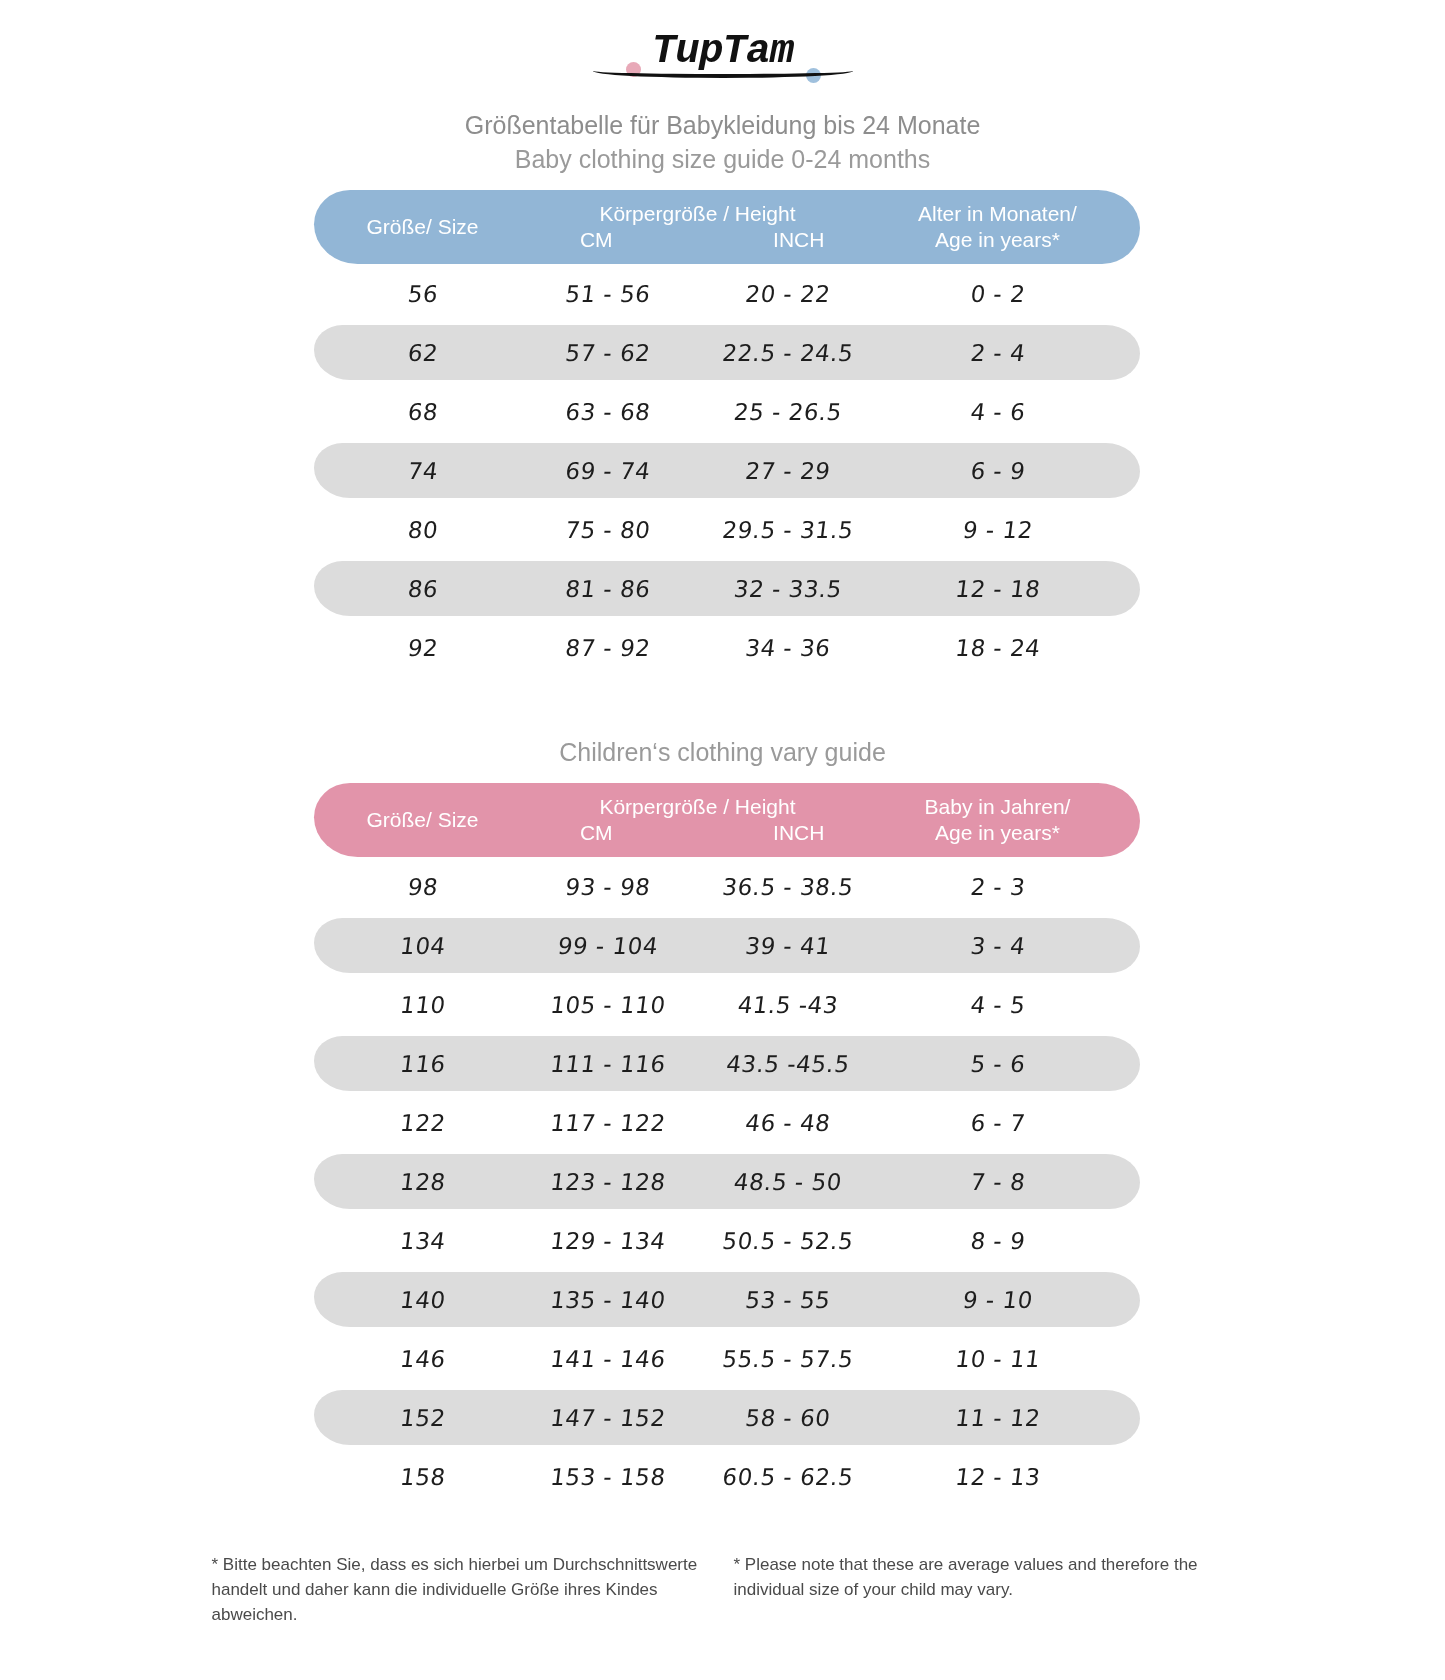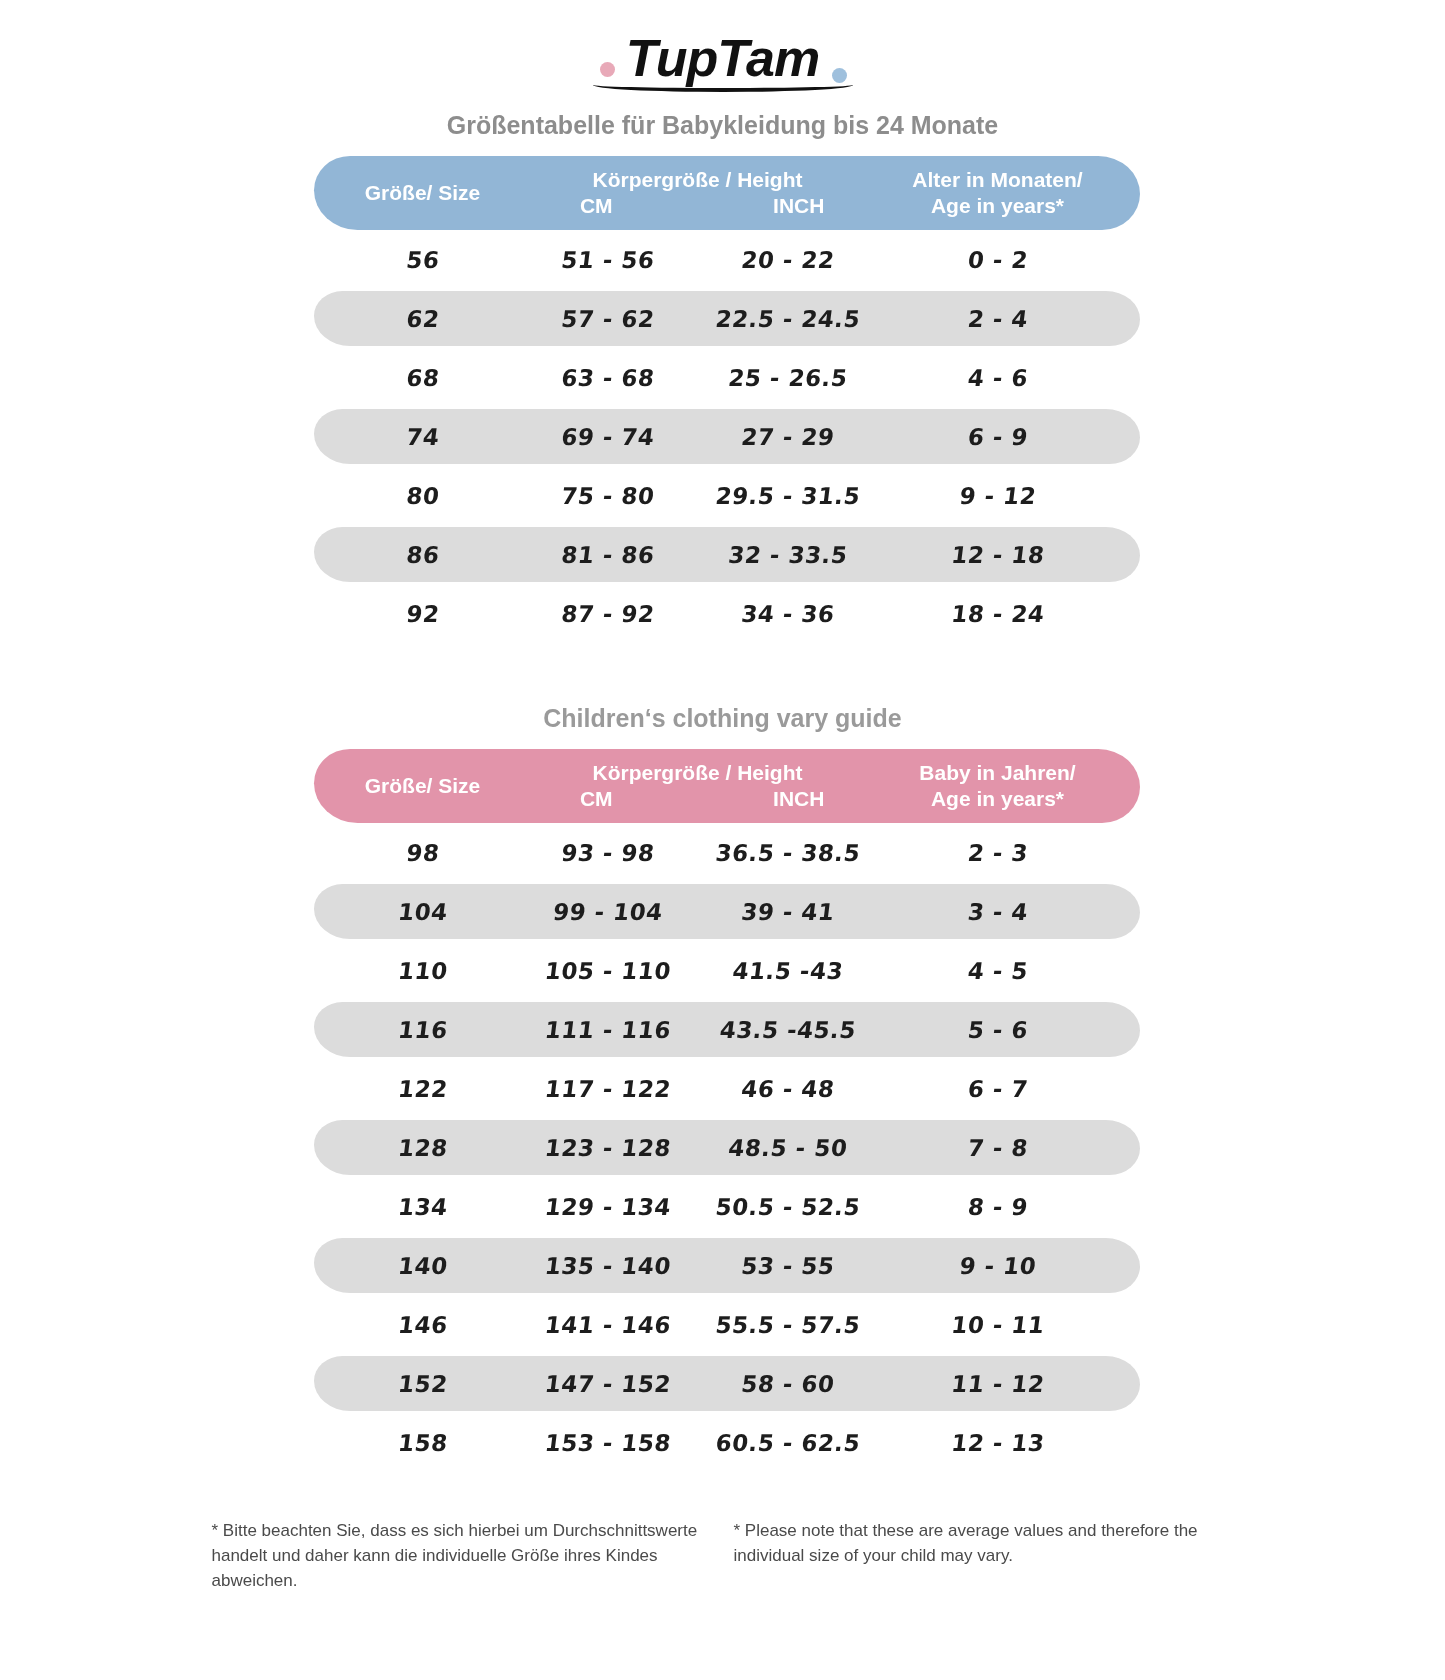--- a/index.html
+++ b/index.html
@@ -22,24 +22,24 @@
   }
 
   
   .logo-wrap {
     text-align: center;
     padding-top: 28px;
     position: relative;
     height: 80px;
   }
   .logo-text {
-    font-family: Liberation Sans, sans-serif;
+    font-family: Liberation Mono, monospace;
     font-style: italic;
     font-weight: bold;
-    font-size: 52px;
+    font-size: 41px;
     letter-spacing: -1px;
     color: #111111;
     display: inline-block;
     position: relative;
     text-align: right;
   }
   .logo-dot {
     display: inline-block;
     border-radius: 50%;
     position: absolute;
@@ -73,21 +73,20 @@
     color: #8d8d8d;
     font-size: 25px;
     line-height: 34px;
     font-family: "Liberation Sans", sans-serif;
   }
   .caption .de { color: #8d8d8d; }
   .caption .en { color: #9a9a9a; }
 
   .section {
     width: 1445px;
-    font-weight: bold;
   }
   .table-block {
     width: 790px;
     margin: 0 auto;
     position: relative;
   }
 
   
   .header-row {
     position: relative;
@@ -197,20 +196,21 @@
       <span class="logo-dot dot-left"></span>
       <span>TupTam</span>
       <span class="logo-dot dot-right"></span>
       <span class="logo-underline"></span>
     </span>
   </div>
 
   <div class="section">
     <div class="caption">
       <div class="de">Größentabelle für Babykleidung bis 24 Monate</div>
+      <div class="en">Baby clothing size guide 0-24 months</div>
     </div>
 
     <div class="table-block">
       <div class="header-row">
         <div class="header-band band-blue"></div>
         <div class="header-cells">
           <div class="hc c-size">
             <span class="l1">Größe/ Size</span>
           </div>
           <div class="hc-height-group">

